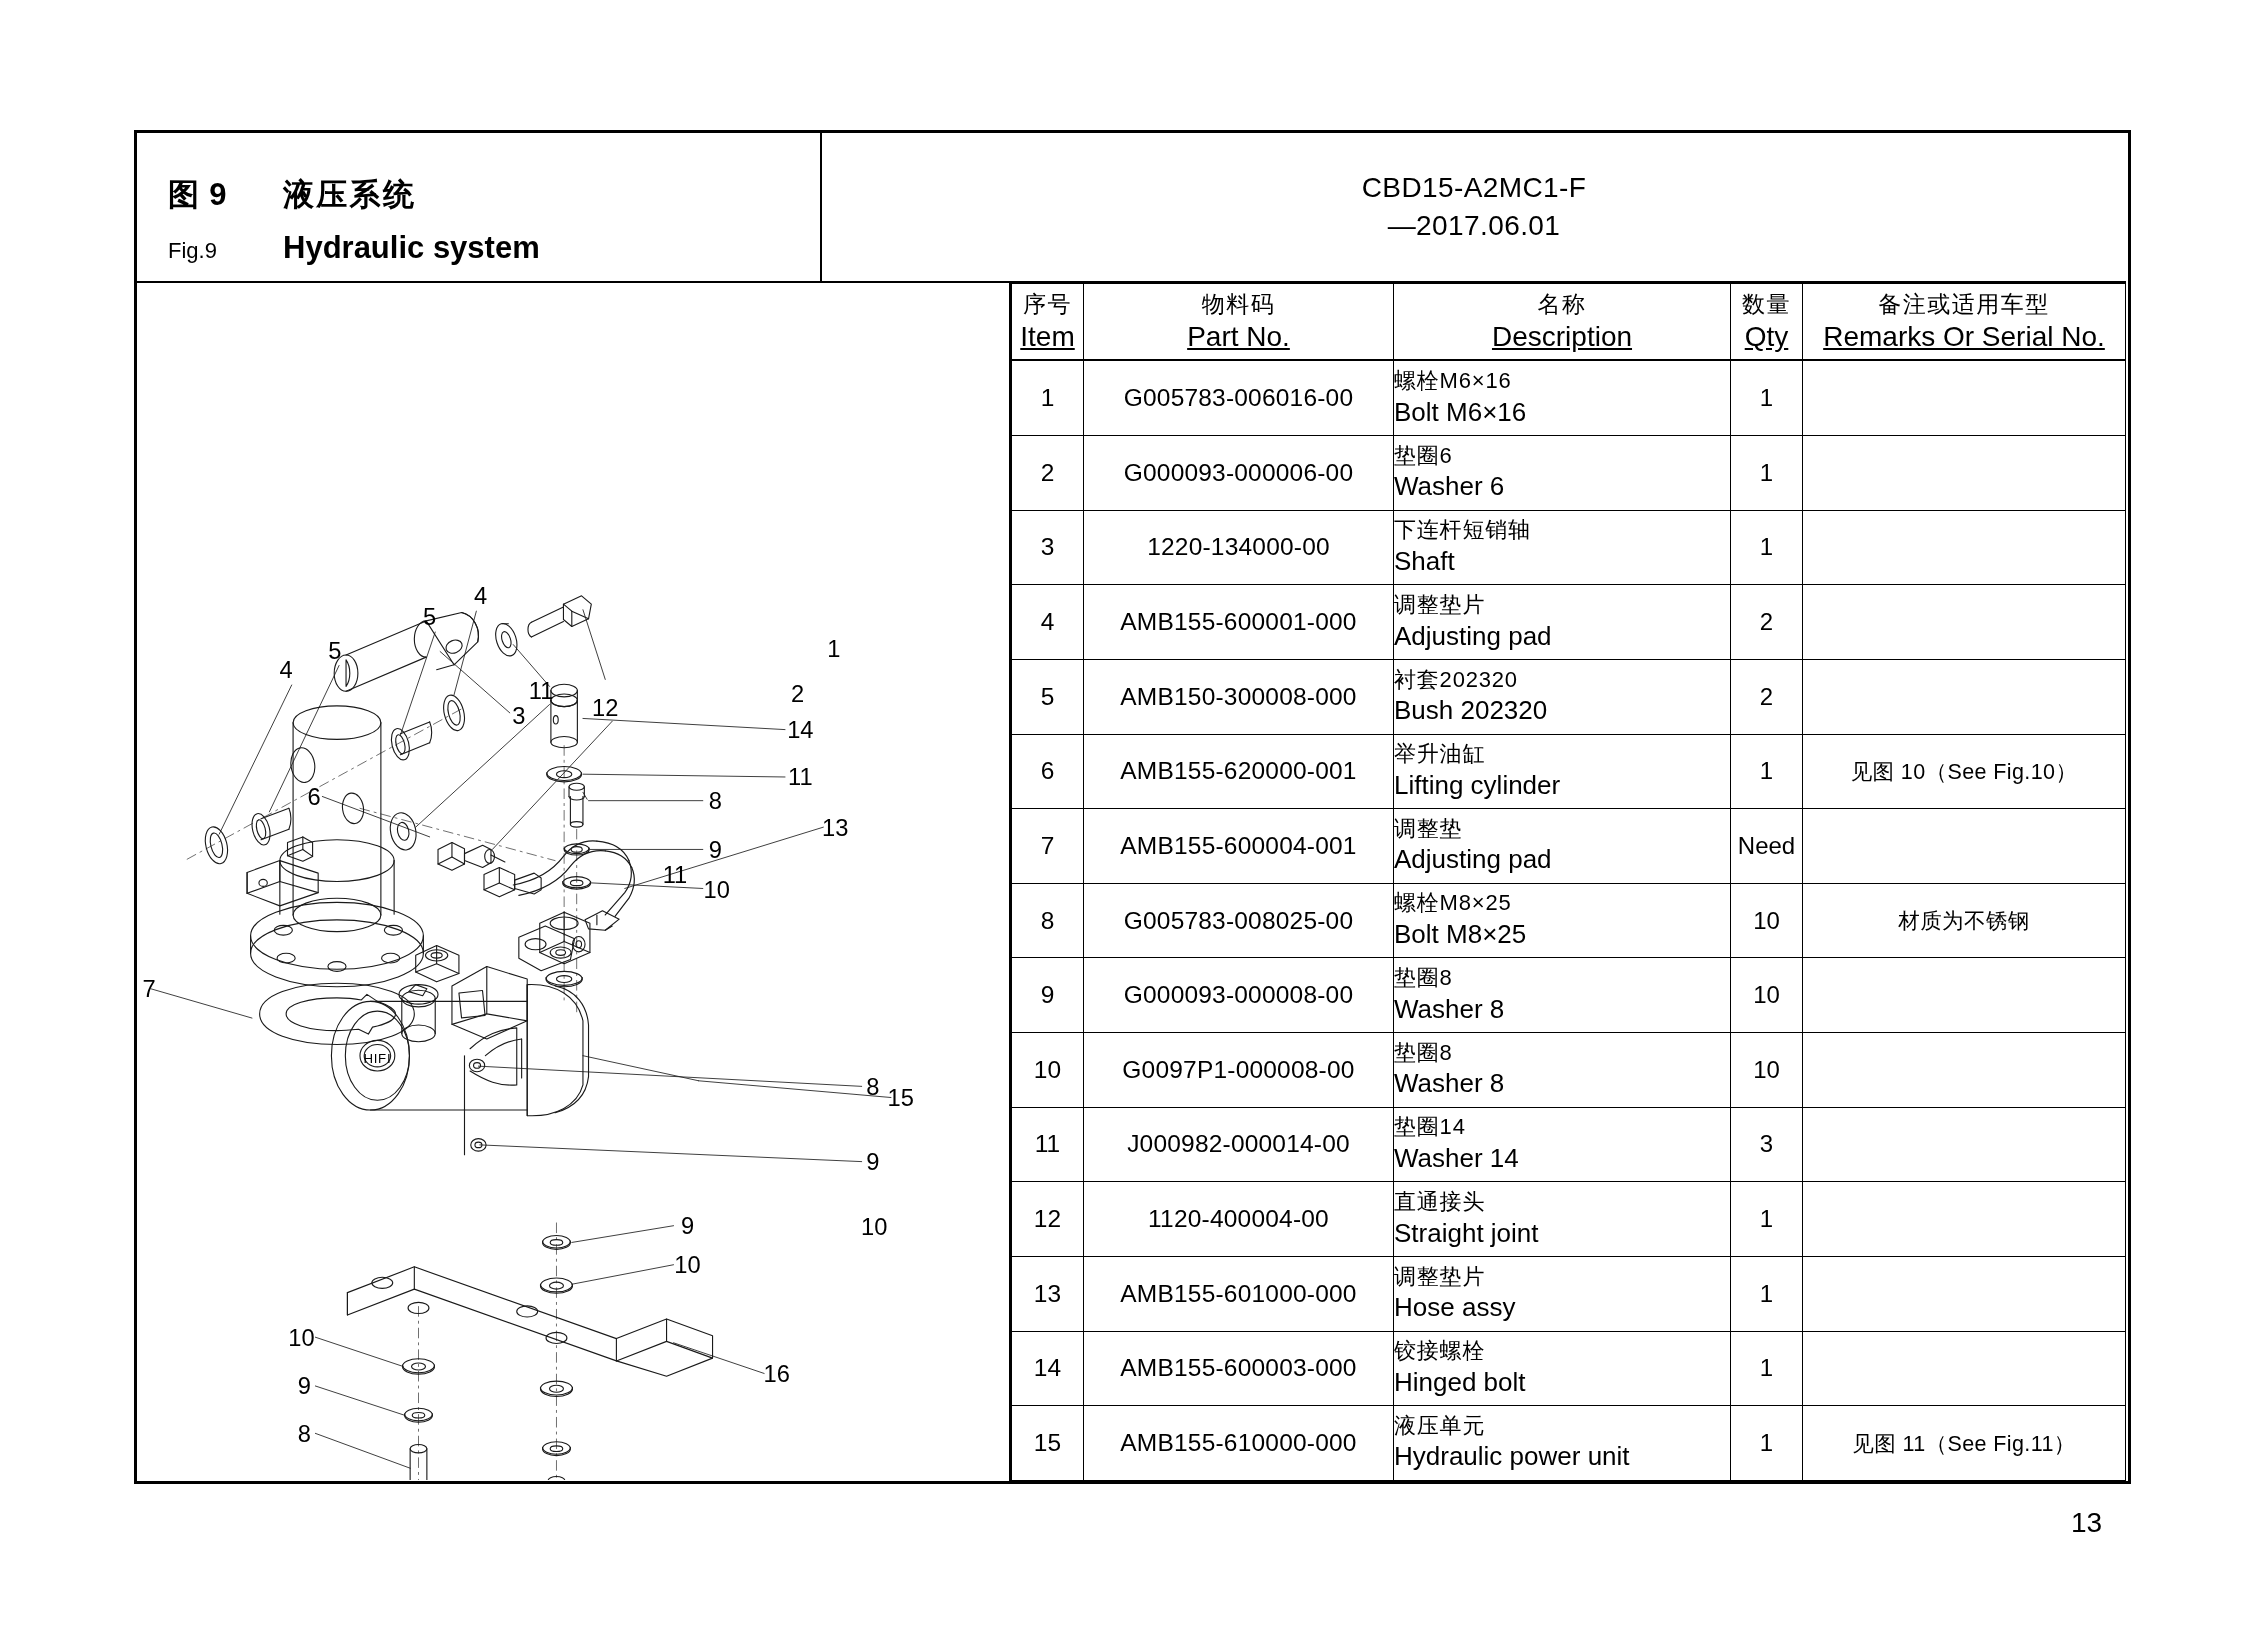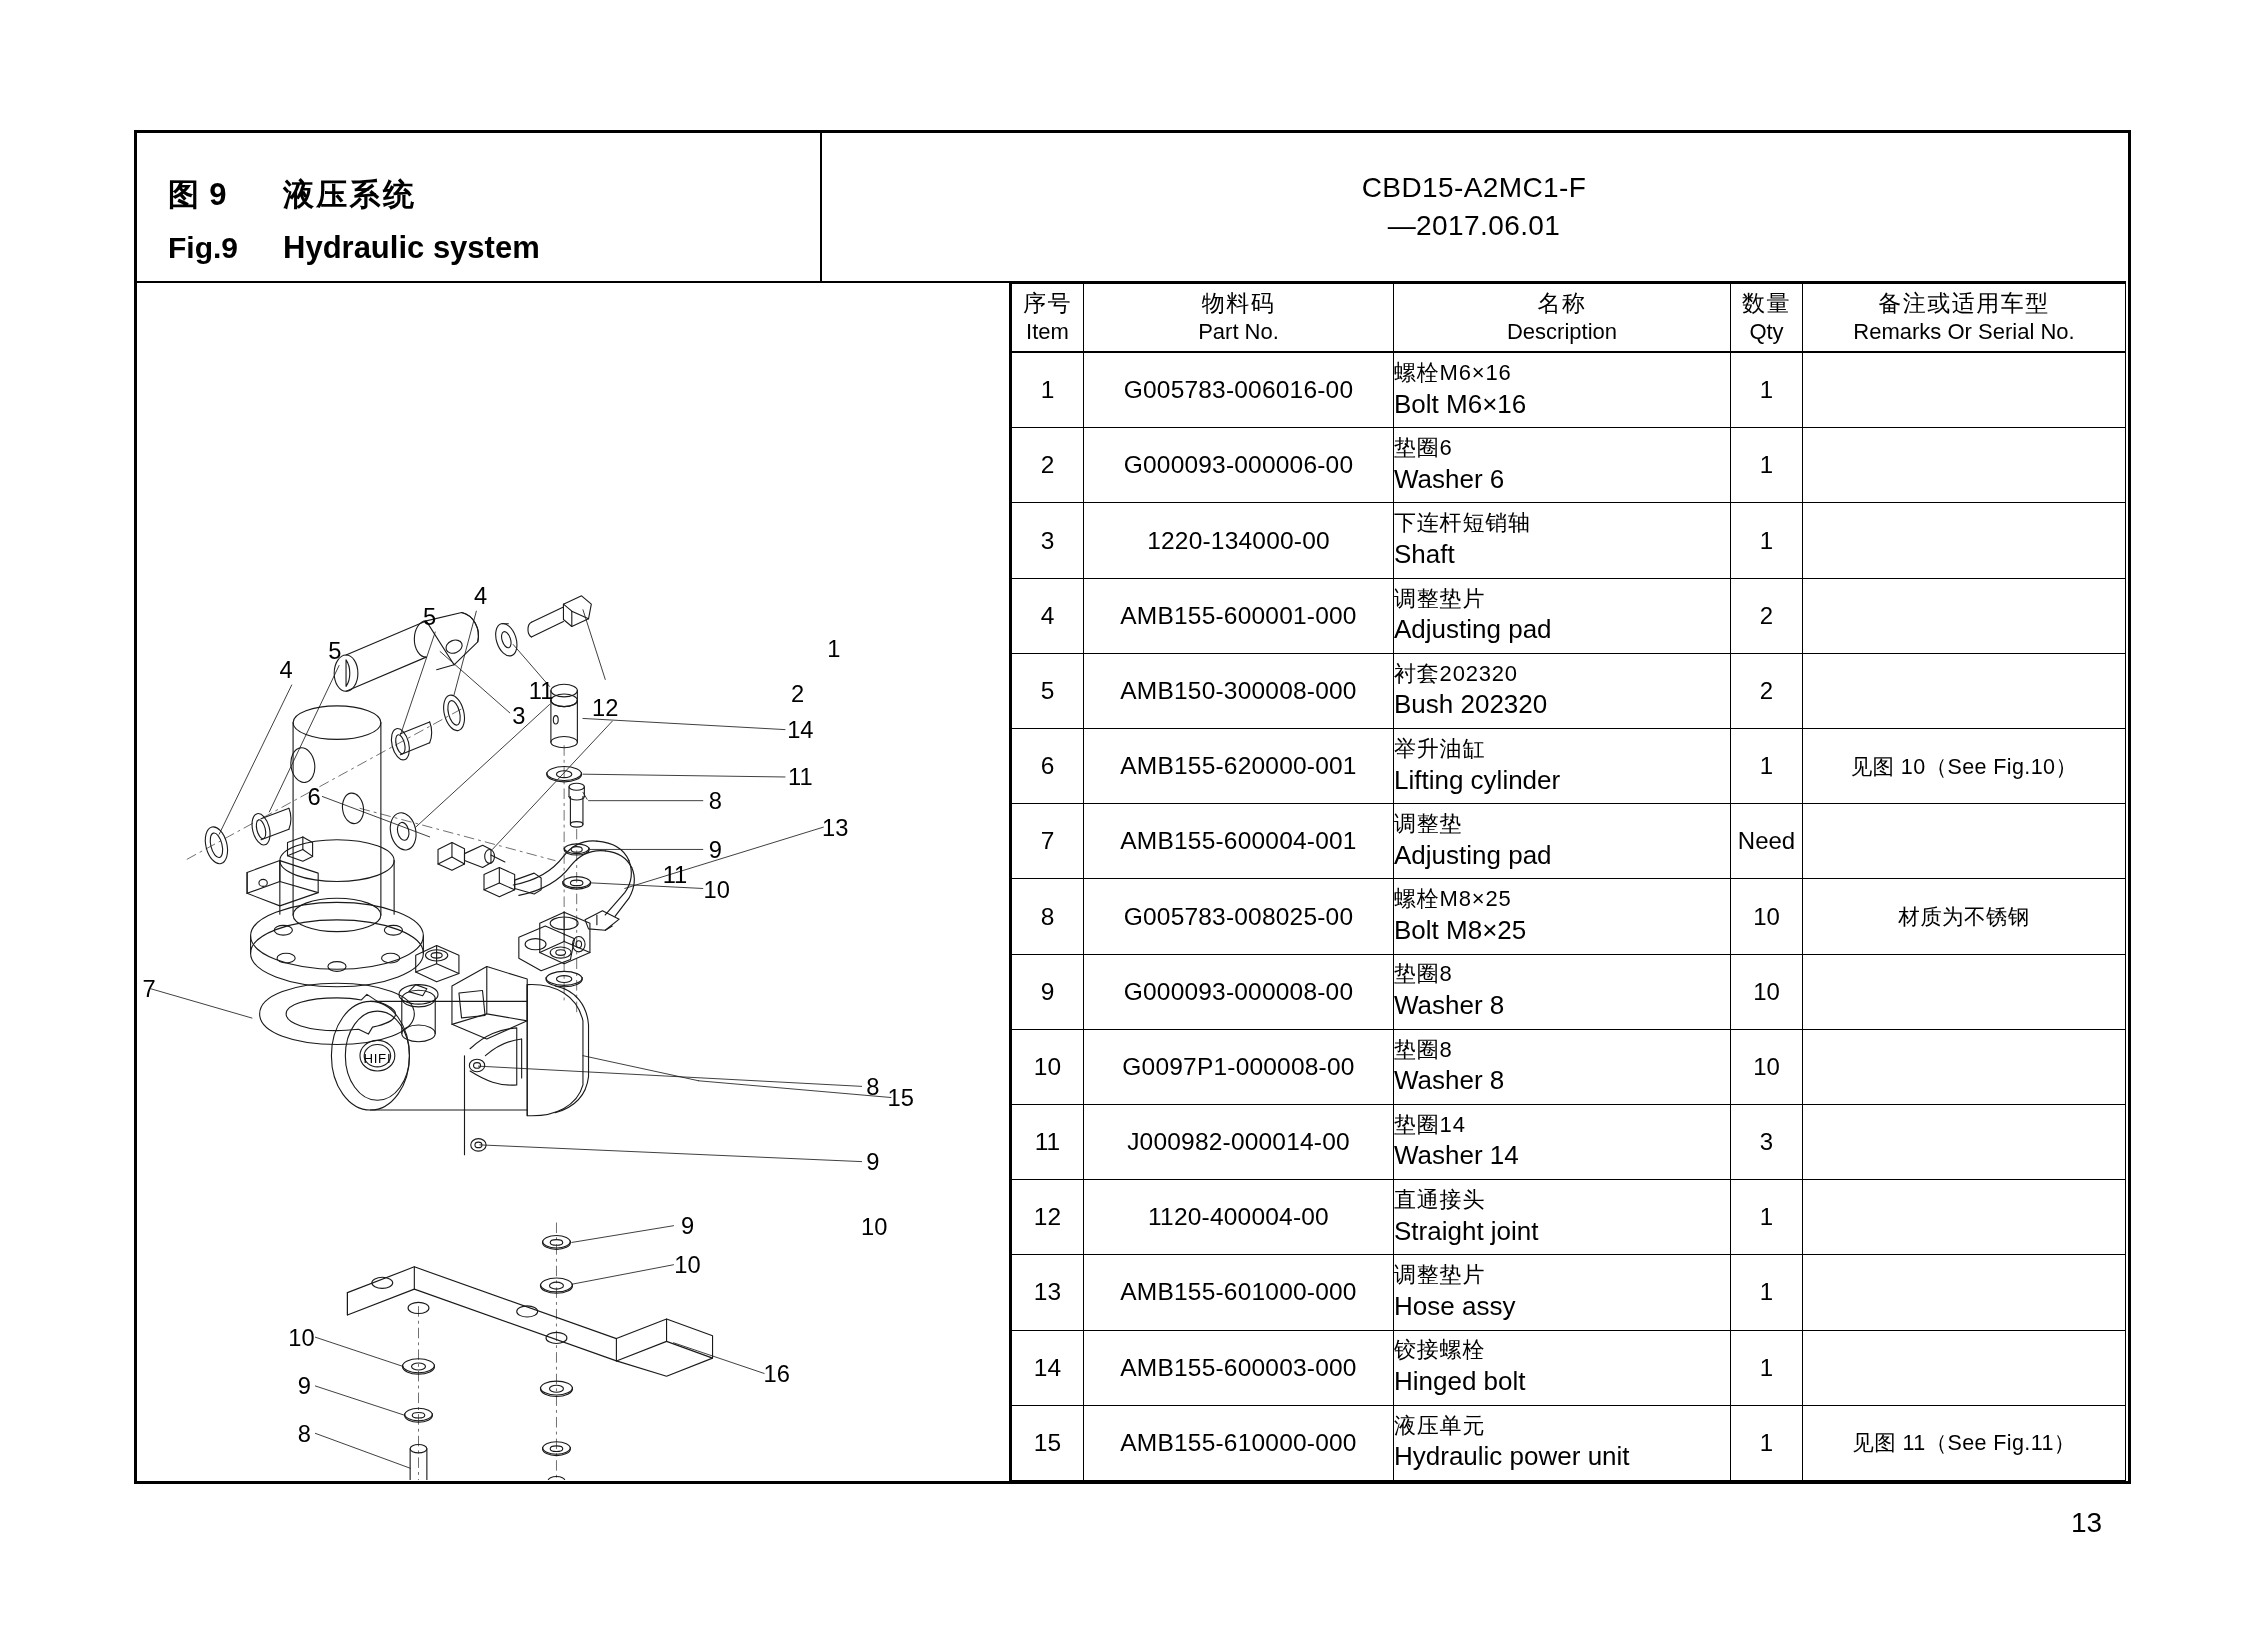--- a/index.html
+++ b/index.html
@@ -24,21 +24,21 @@
     position:absolute;left:0;top:0;
     width:685px;height:150px;
     border-right:2.3px solid #000;
     border-bottom:2.3px solid #000;
     box-sizing:border-box;
     padding:41px 0 0 31px;
   }
   .t-row{display:flex;align-items:baseline;margin-bottom:14px;}
   .t-cn-key{font-size:31px;font-weight:bold;width:115px;letter-spacing:0.8px;}
   .t-cn-val{font-size:31px;font-weight:bold;letter-spacing:2.3px;}
-  .t-en-key{font-size:30px;font-weight:bold;width:115px;}
+  .t-en-key{font-size:22px;font-weight:normal;width:115px;}
   .t-en-val{font-size:31px;font-weight:bold;}
 
   
   .modelblock{
     position:absolute;left:685px;top:0;
     width:1304px;height:150px;
     border-bottom:2.3px solid #000;
     box-sizing:border-box;
     display:flex;flex-direction:column;
     align-items:center;justify-content:center;
@@ -76,21 +76,21 @@
   .col-item{width:72px;}
   .col-part{width:310px;}
   .col-desc{width:337px;}
   .col-qty{width:72px;}
   .col-rem{width:auto;}
 
   .hdr-cell{
     text-align:center;line-height:1.25;padding:6.1px 1.5px;
   }
   .hdr-cn{font-size:23px;letter-spacing:1.5px;display:block;}
-  .hdr-en{font-size:22px;display:block;}
+  .hdr-en{font-size:28px;display:block;text-decoration:underline;}
 
   .cell-item{text-align:center;font-size:24.5px;}
   .cell-part{text-align:center;font-size:24.5px;padding-left:12.3px;letter-spacing:0.2px;margin-top:13px;}
   .cell-desc{text-align:left;padding-left:10.7px;line-height:1.3;}
   .d-cn{display:block;font-size:22px;letter-spacing:0.8px;}
   .d-en{display:block;font-size:26px;}
   .cell-qty{text-align:center;font-size:24px;}
   .cell-rem{text-align:center;font-size:21.5px;letter-spacing:0.4px;}
 
   

